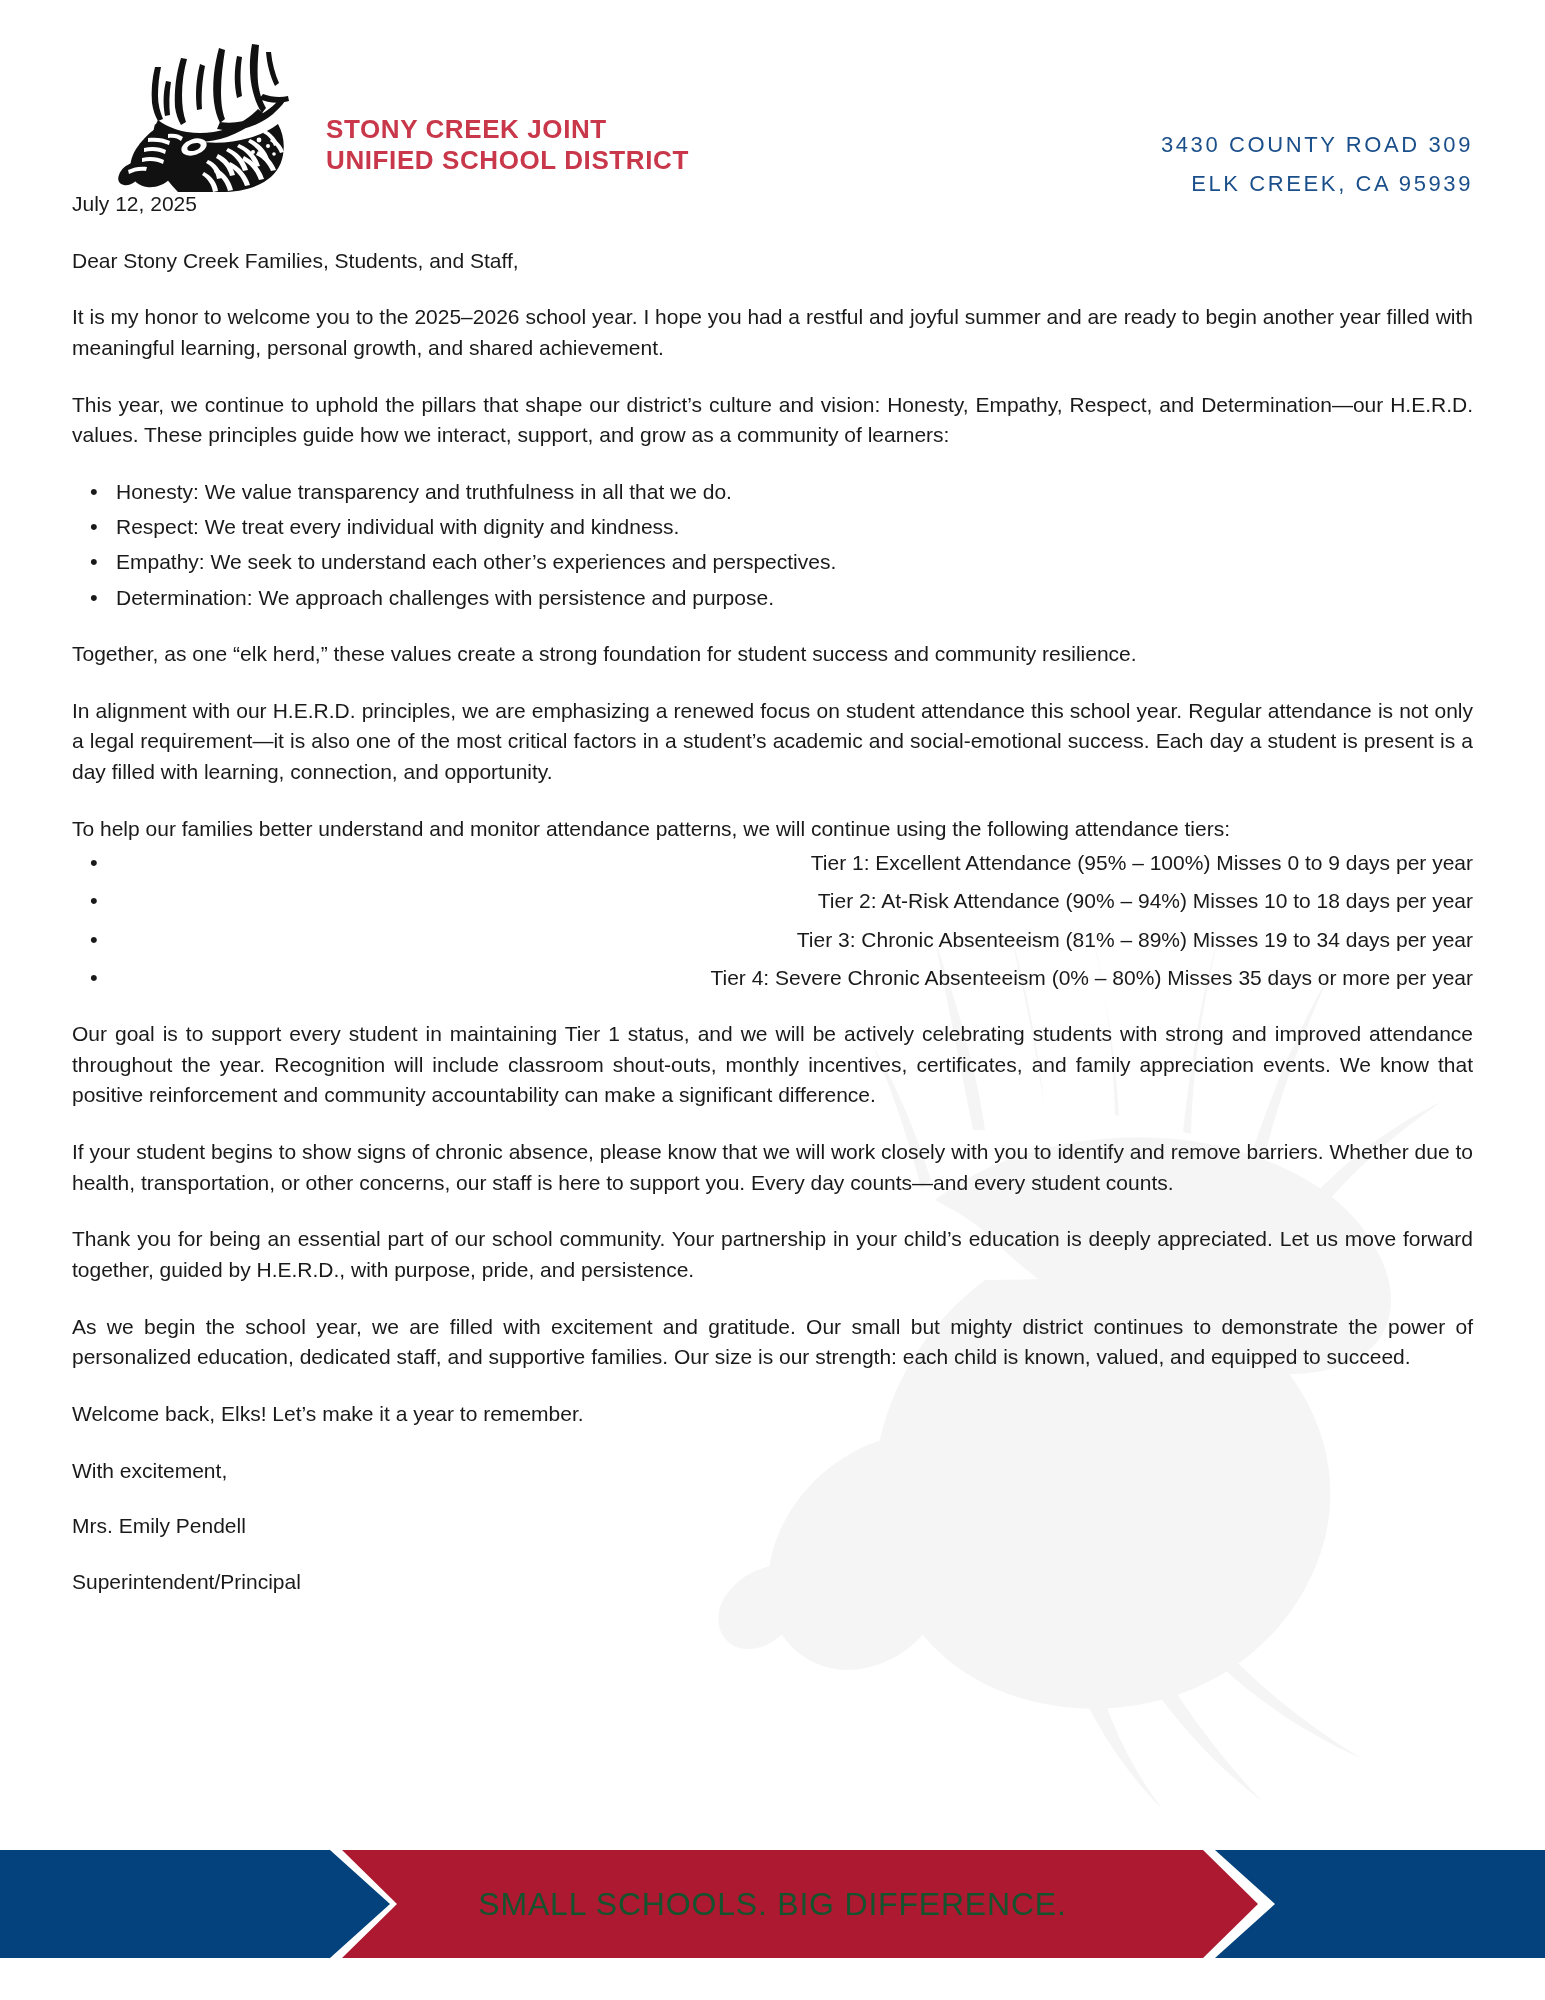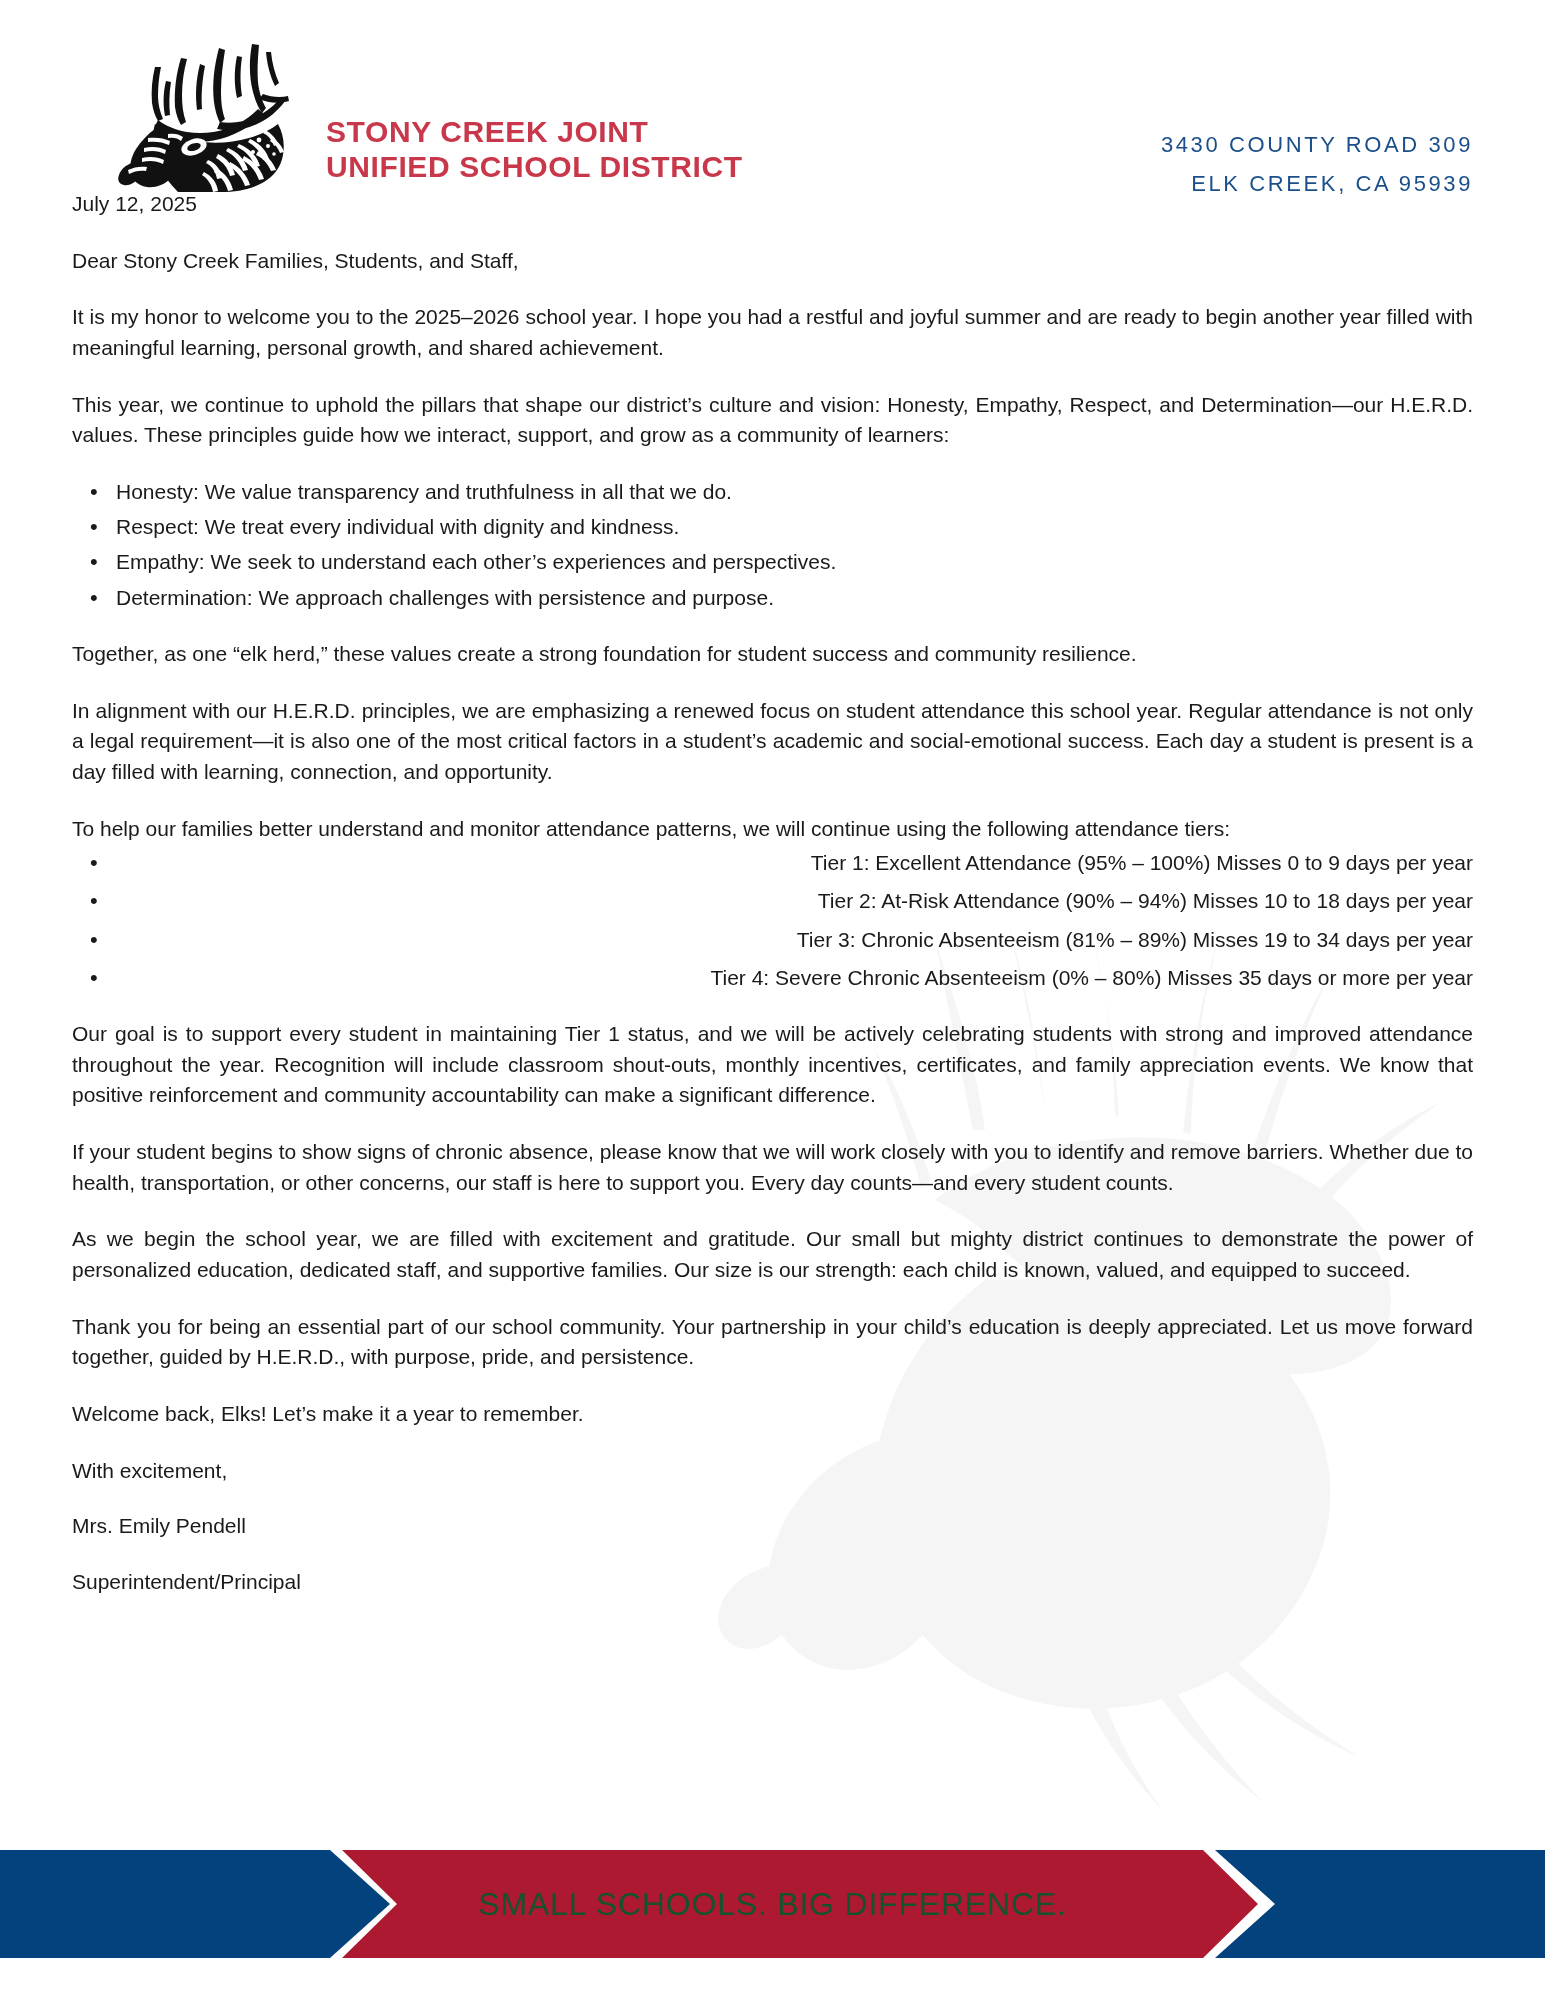--- a/index.html
+++ b/index.html
@@ -51,21 +51,21 @@
   .logo-wrap svg { width: 100%; height: 100%; display: block; }
 
   .district-name {
     margin-left: 18px;
     padding-top: 80px;
     flex: 1 1 auto;
   }
   .district-name .line {
     color: #c8384a;
     font-weight: bold;
-    font-size: 30px;
+    font-size: 26px;
     letter-spacing: 0.6px;
     line-height: 1.18;
     white-space: nowrap;
   }
 
   .addr {
     text-align: right;
     padding-top: 92px;
     flex: 0 0 auto;
   }
@@ -284,23 +284,23 @@
       <li>Tier 1: Excellent Attendance (95% – 100%) Misses 0 to 9 days per year</li>
       <li>Tier 2: At-Risk Attendance (90% – 94%) Misses 10 to 18 days per year</li>
       <li>Tier 3: Chronic Absenteeism (81% – 89%) Misses 19 to 34 days per year</li>
       <li>Tier 4: Severe Chronic Absenteeism (0% – 80%) Misses 35 days or more per year</li>
     </ul>
 
     <p>Our goal is to support every student in maintaining Tier 1 status, and we will be actively celebrating students with strong and improved attendance throughout the year. Recognition will include classroom shout-outs, monthly incentives, certificates, and family appreciation events. We know that positive reinforcement and community accountability can make a significant difference.</p>
 
     <p>If your student begins to show signs of chronic absence, please know that we will work closely with you to identify and remove barriers. Whether due to health, transportation, or other concerns, our staff is here to support you. Every day counts—and every student counts.</p>
 
+    <p>Thank you for being an essential part of our school community. Your partnership in your child’s education is deeply appreciated. Let us move forward together, guided by H.E.R.D., with purpose, pride, and persistence.</p>
+
     <p>As we begin the school year, we are filled with excitement and gratitude. Our small but mighty district continues to demonstrate the power of personalized education, dedicated staff, and supportive families. Our size is our strength: each child is known, valued, and equipped to succeed.</p>
-
-    <p>Thank you for being an essential part of our school community. Your partnership in your child’s education is deeply appreciated. Let us move forward together, guided by H.E.R.D., with purpose, pride, and persistence.</p>
 
     <p class="no-justify">Welcome back, Elks! Let’s make it a year to remember.</p>
 
     <div class="sig-block">
       <p class="sig-line">With excitement,</p>
       <p class="sig-line">Mrs. Emily Pendell</p>
       <p class="sig-line">Superintendent/Principal</p>
     </div>
 
   </div>

